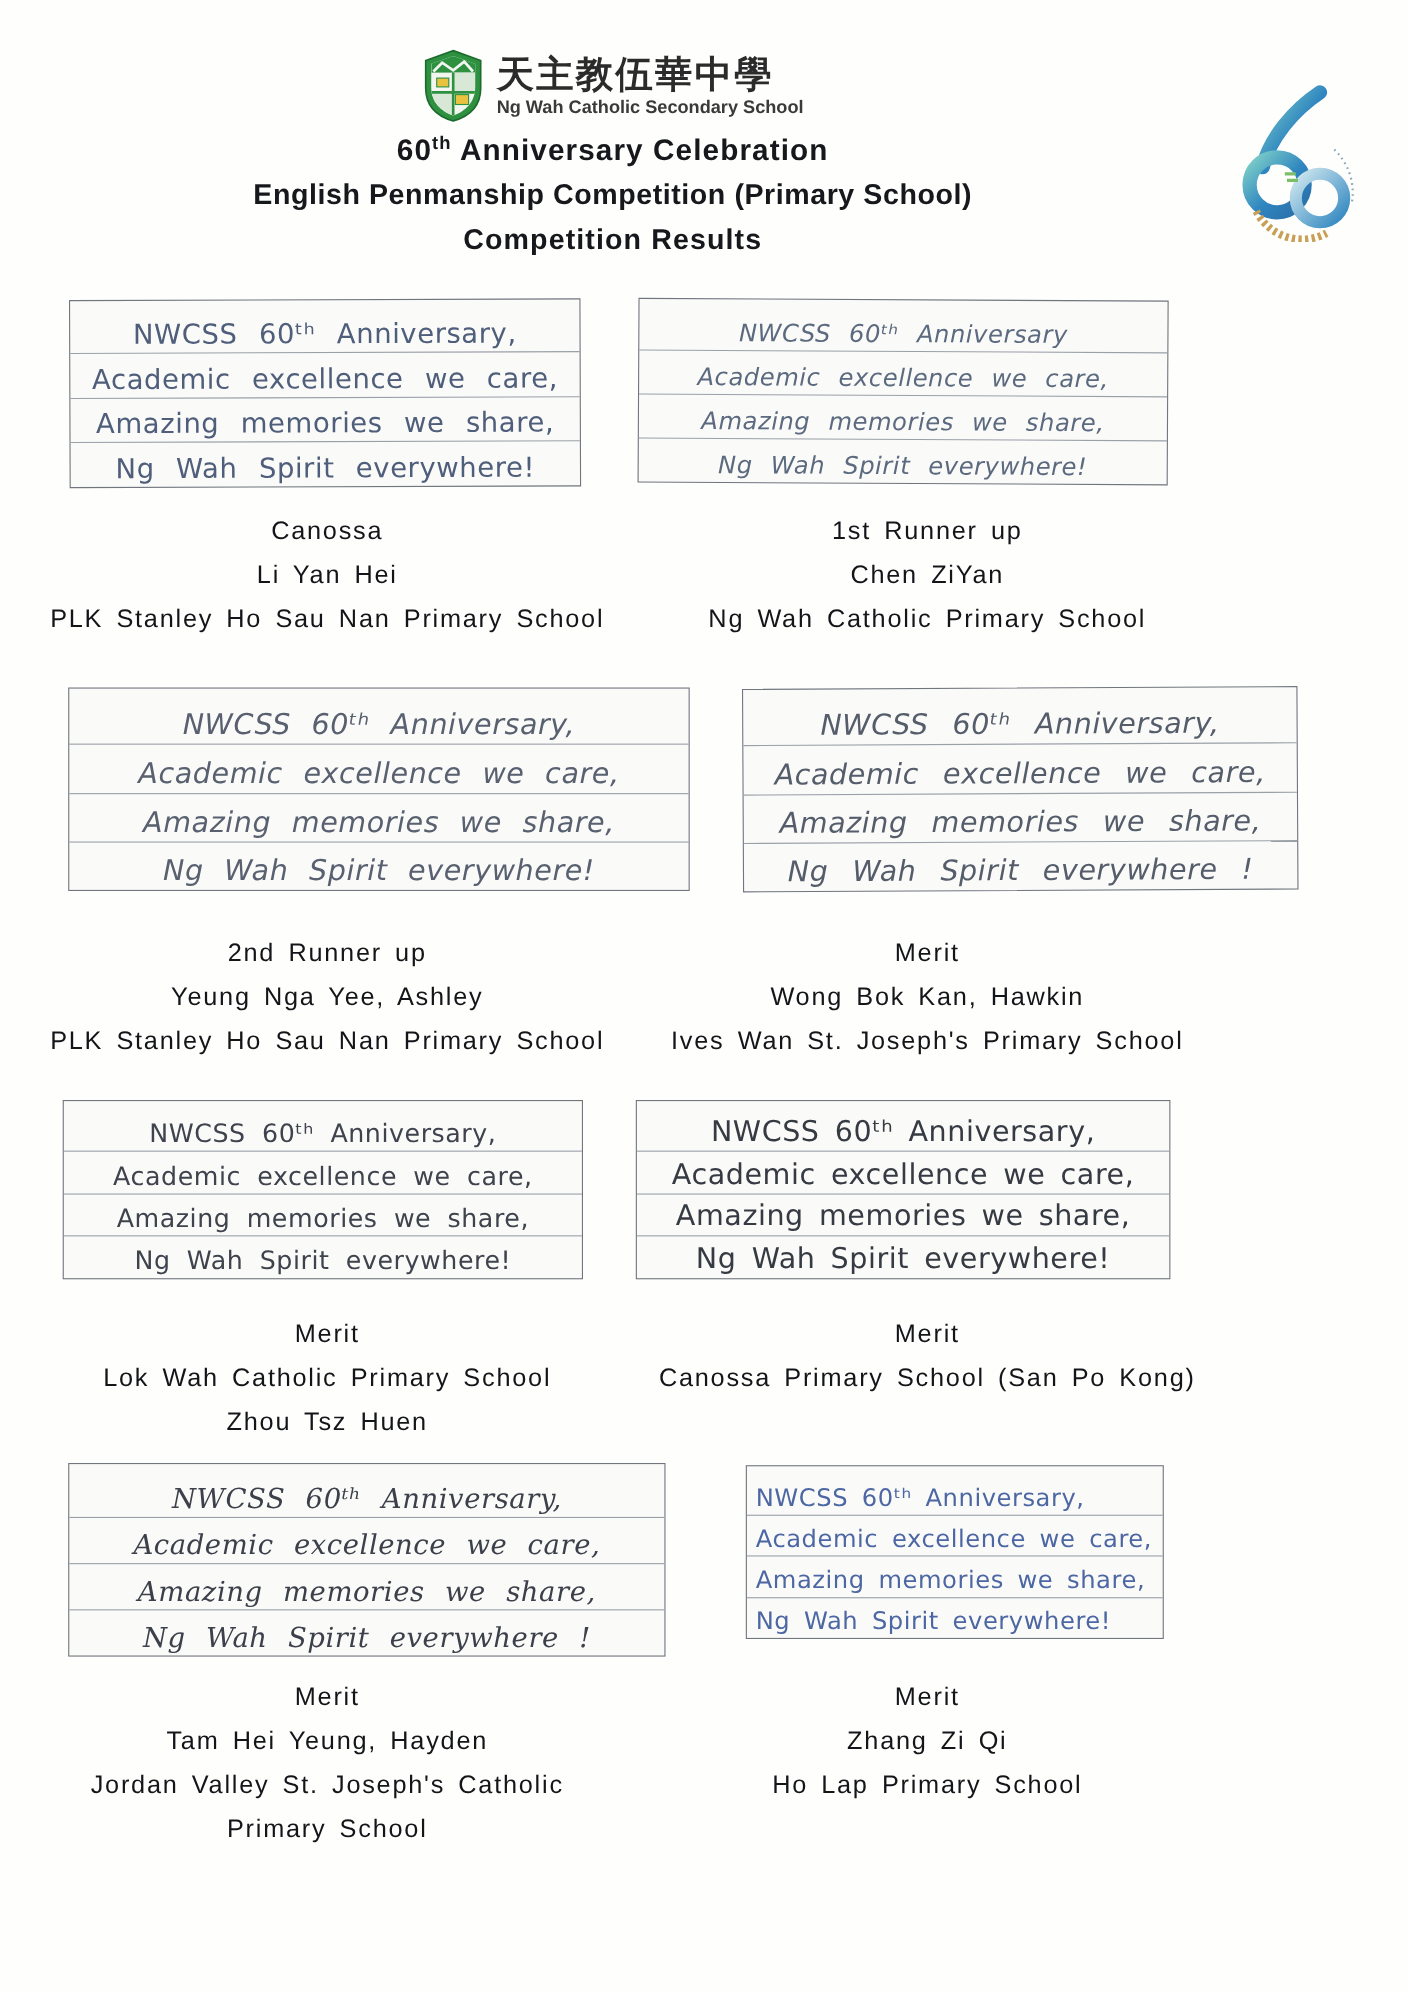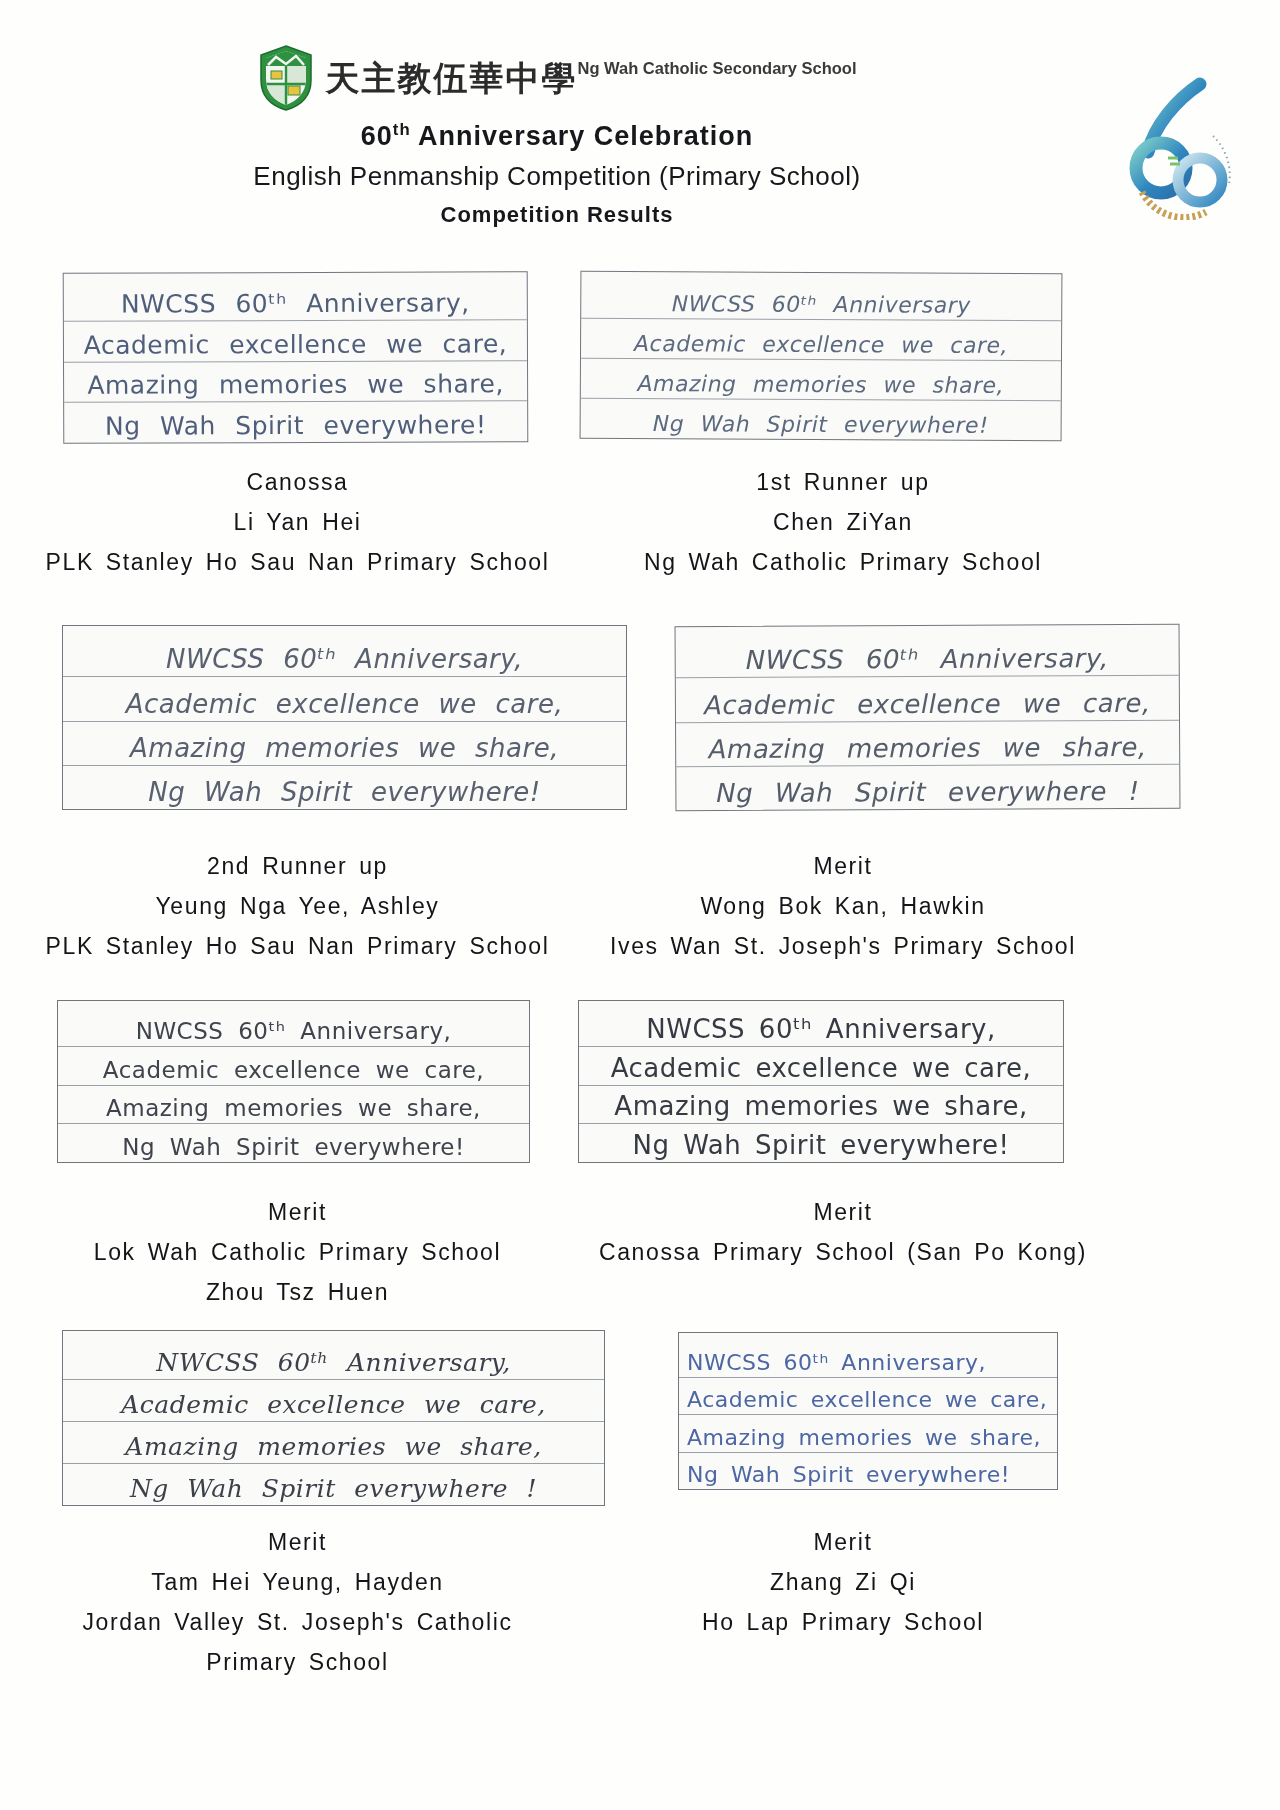--- a/index.html
+++ b/index.html
@@ -3,26 +3,26 @@
 <meta charset="utf-8">
 <style>
   html,body{margin:0;padding:0;background:#e8e8e8;}
   #page{position:relative;width:1280px;height:1810px;background:#fefefd;margin:0 auto;
         font-family:"Liberation Sans",sans-serif;color:#17181c;overflow:hidden;}
 
   
   #header{position:absolute;left:0;top:44px;width:1114px;display:flex;flex-direction:column;align-items:center;}
   .logo-row{display:flex;align-items:center;gap:10px;}
   .crest{width:58px;height:68px;}
-  .schoolnames{display:flex;flex-direction:row;justify-content:center;}
+  .schoolnames{display:flex;flex-direction:column;justify-content:center;}
   .zh{font-size:34px;font-weight:700;color:#2b2b2b;letter-spacing:2px;line-height:40px;font-family:"DejaVu Sans",sans-serif;}
   .en{font-size:16.5px;font-weight:600;color:#3a3a3a;line-height:20px;}
   .title1{margin-top:8px;font-size:27px;font-weight:600;letter-spacing:1px;}
-  .title2{margin-top:9px;font-size:26px;font-weight:400;letter-spacing:.5px;}
-  .title3{margin-top:10px;font-size:22px;font-weight:600;letter-spacing:1px;}
+  .title2{margin-top:9px;font-size:26px;font-weight:700;letter-spacing:.5px;}
+  .title3{margin-top:10px;font-size:26px;font-weight:600;letter-spacing:1px;}
   .sup{vertical-align:super;font-size:62%;}
 
   #logo60{position:absolute;left:1112px;top:74px;width:128px;height:146px;}
 
   
   .hwbox{position:absolute;background:#fafaf8;border:1.6px solid #71767e;
          display:flex;flex-direction:column;padding-top:7px;box-sizing:border-box;}
   .hwrow{flex:1;display:flex;align-items:flex-end;justify-content:center;
          border-bottom:1.3px solid #9aa0a8;padding-bottom:2px;box-sizing:border-box;}
   .hwrow:last-child{border-bottom:none;}

